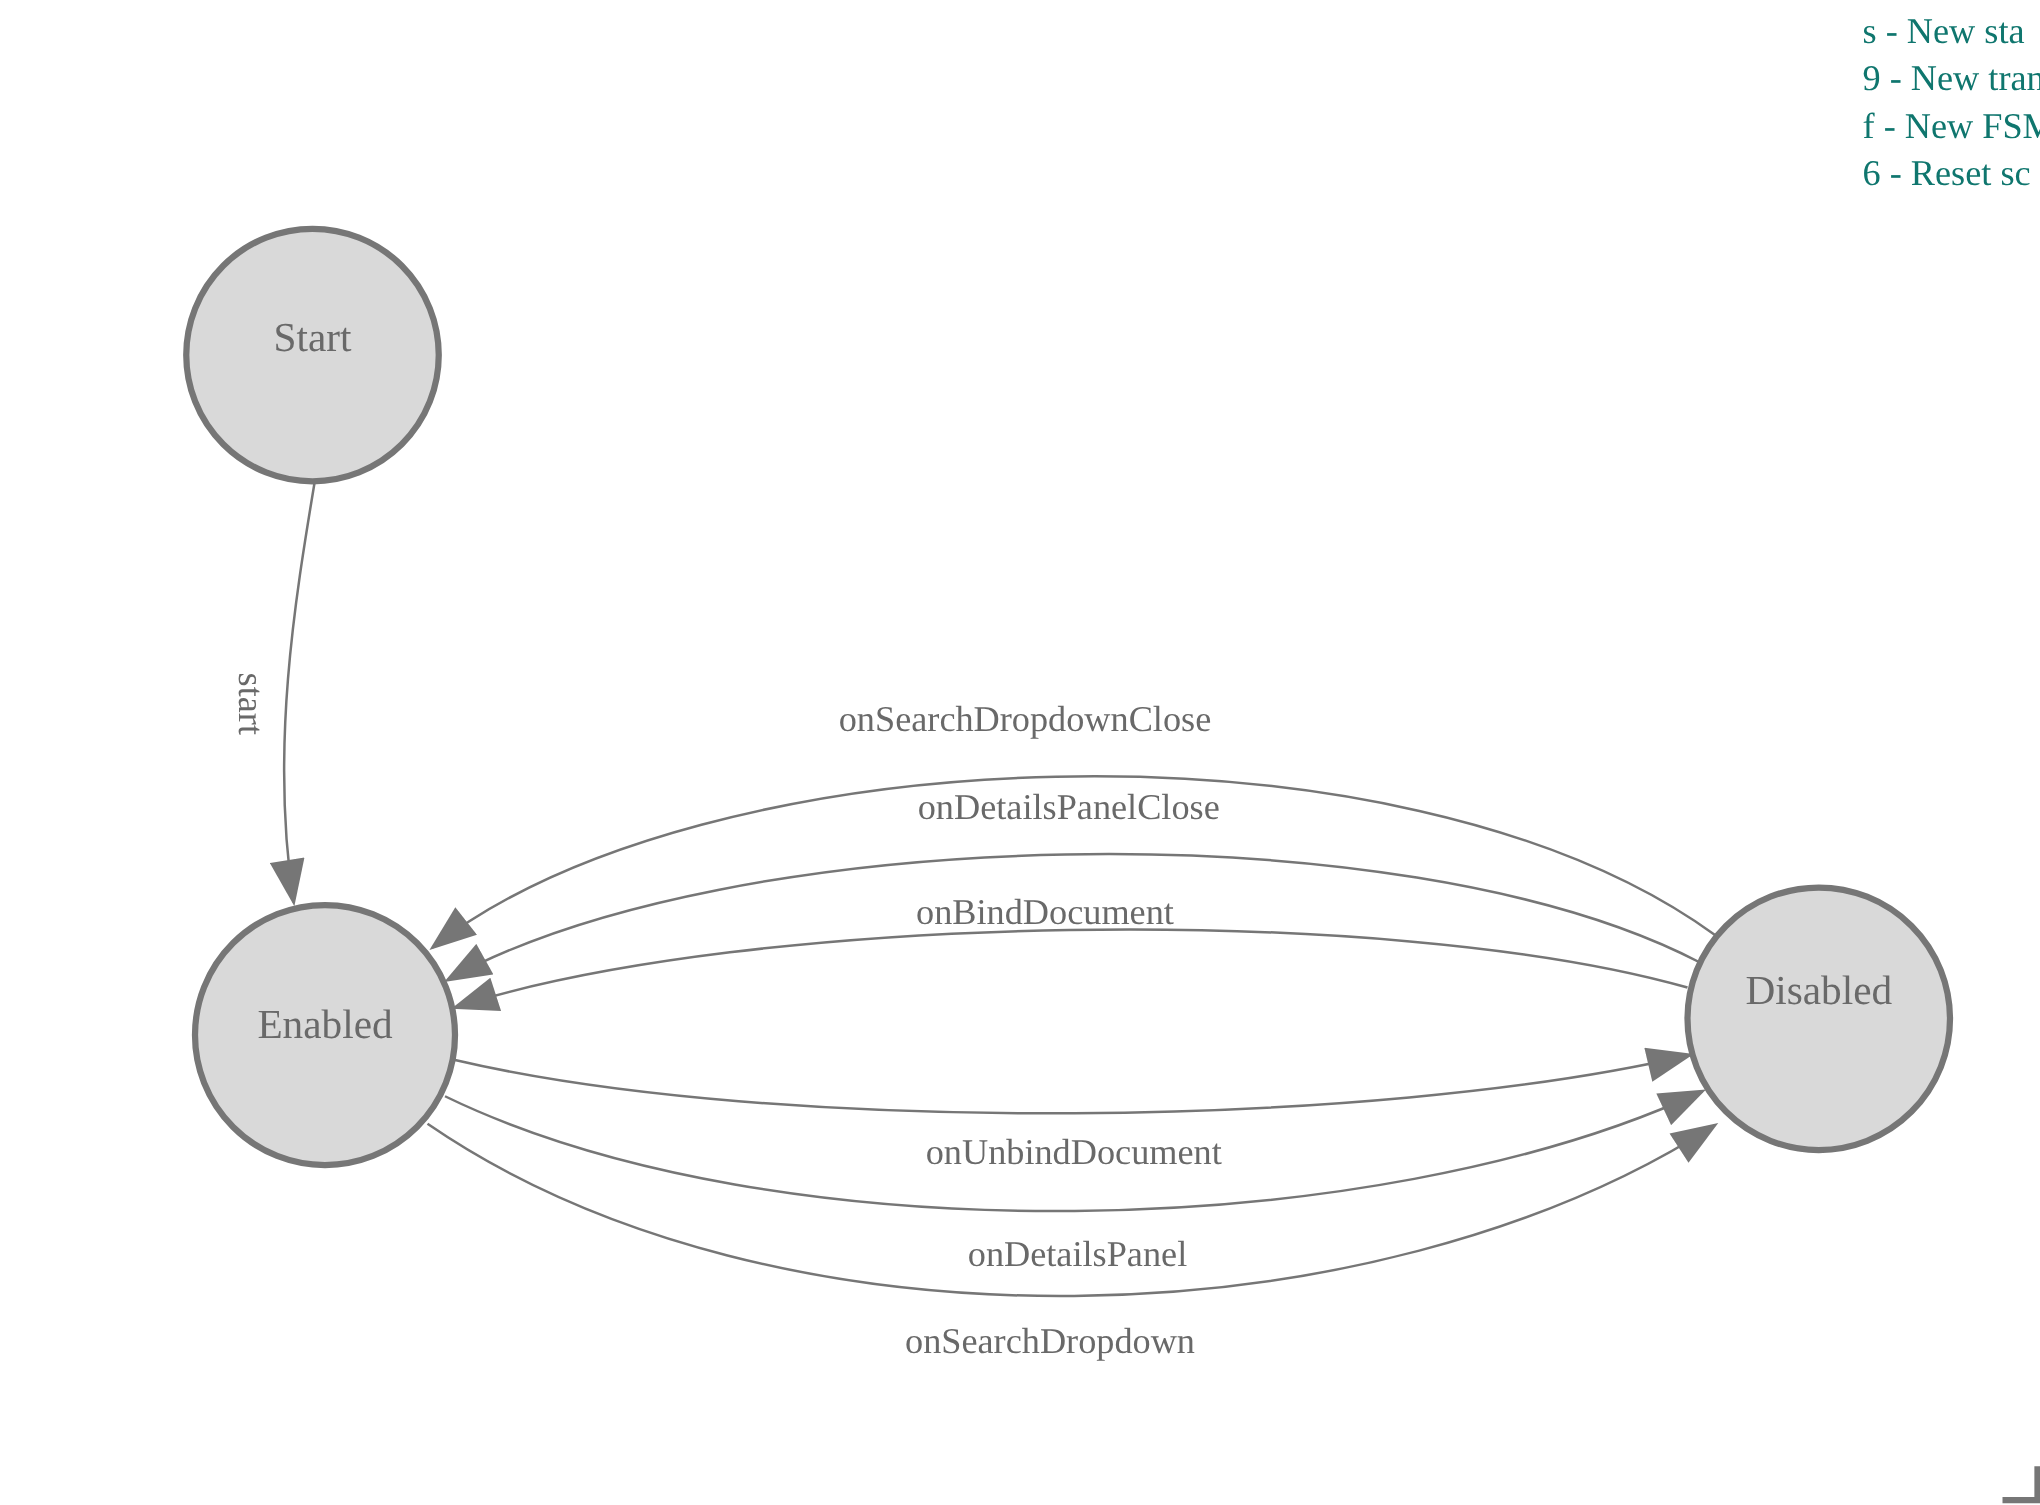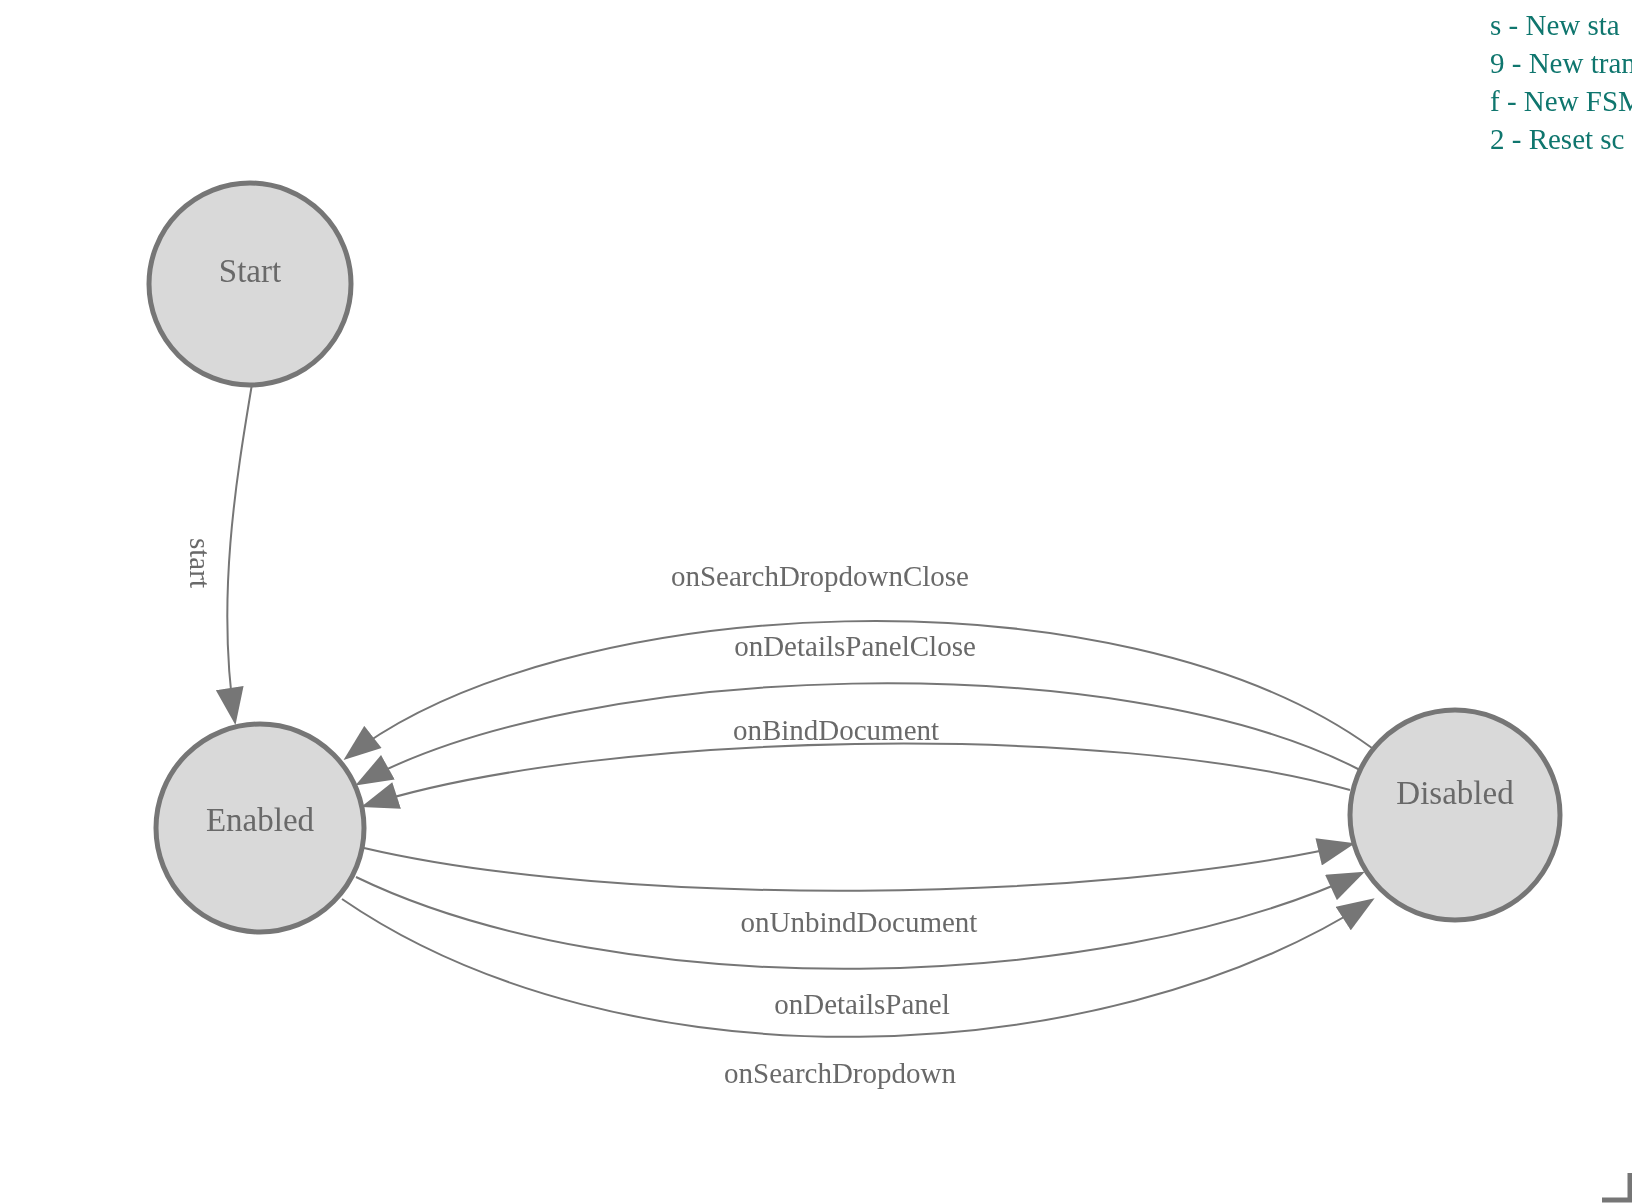--- a/index.html
+++ b/index.html
@@ -111,16 +111,16 @@
       </g>
     </g>
 
     <path class="corner-marker" d="M 1630,1173 L 1630,1200 L 1602,1200"></path>
   </svg>
 
   <div class="legend">
     <div class="legend-line">s - New sta</div>
     <div class="legend-line">9 - New tran</div>
     <div class="legend-line">f - New FSM</div>
-    <div class="legend-line">2 - Reset sc</div>
+    <div class="legend-line">6 - Reset sc</div>
   </div>
 
 </div>
 
 </body></html>

